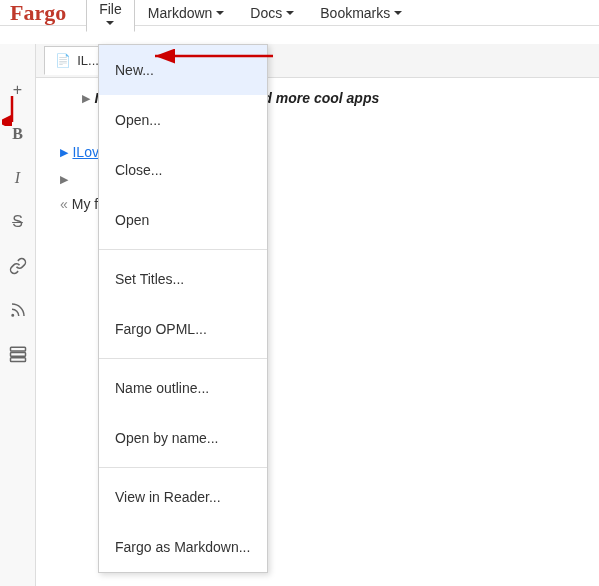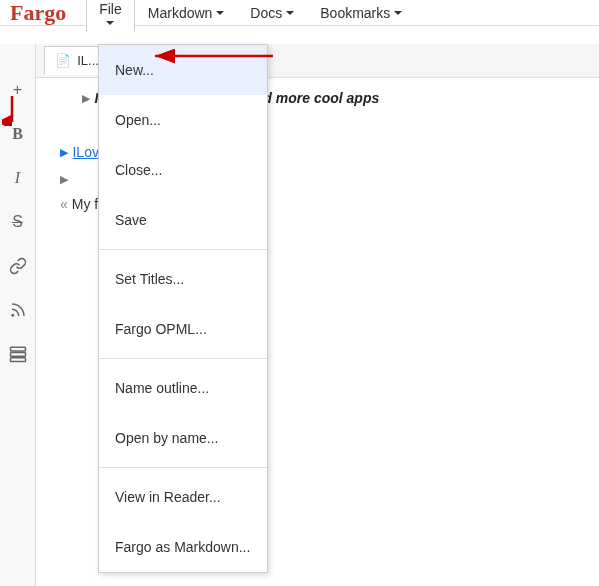--- a/index.html
+++ b/index.html
@@ -229,21 +229,21 @@
       <span>Bookmarks</span>
       <span class="caret"></span>
     </div>
   </div>
 </div>
 
 <div class="dropdown-menu">
   <div class="dropdown-item highlighted">New...</div>
   <div class="dropdown-item">Open...</div>
   <div class="dropdown-item">Close...</div>
-  <div class="dropdown-item">Save</div>
+  <div class="dropdown-item">Open</div>
   <div class="dropdown-divider"></div>
   <div class="dropdown-item">Set Titles...</div>
   <div class="dropdown-item">Fargo OPML...</div>
   <div class="dropdown-divider"></div>
   <div class="dropdown-item">Name outline...</div>
   <div class="dropdown-item">Open by name...</div>
   <div class="dropdown-divider"></div>
   <div class="dropdown-item">View in Reader...</div>
   <div class="dropdown-item">Fargo as Markdown...</div>
 </div>

